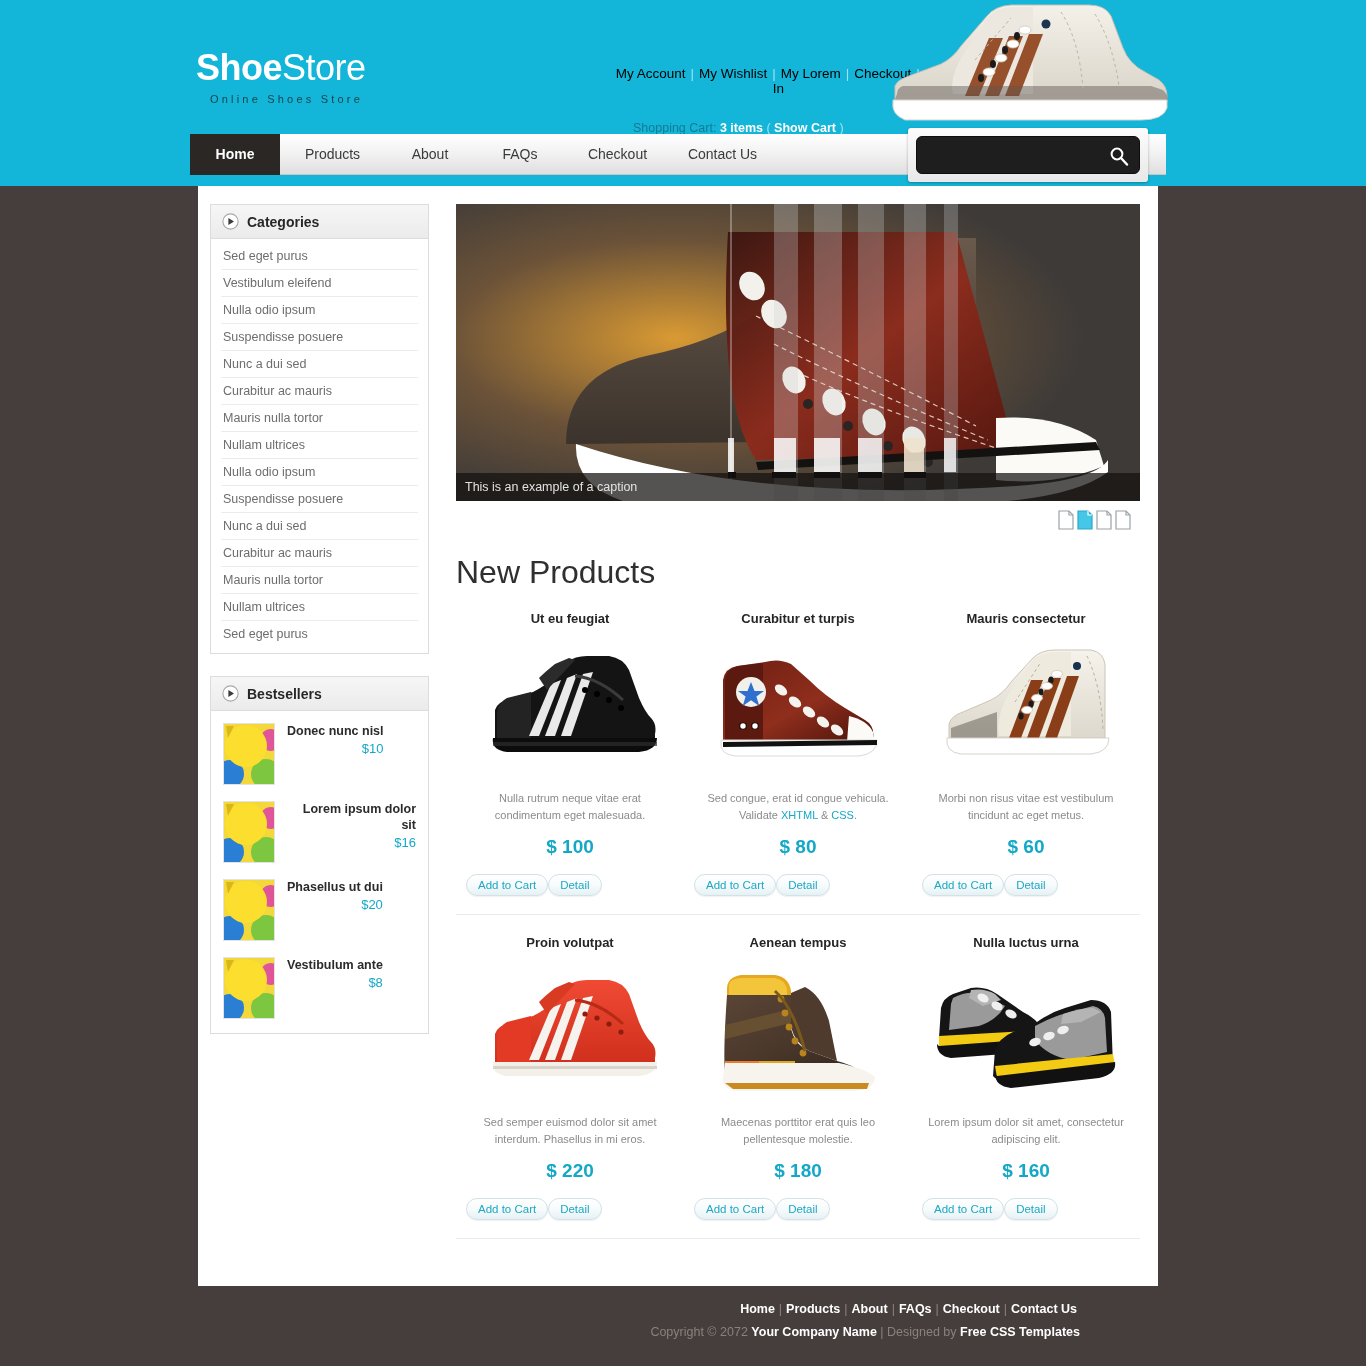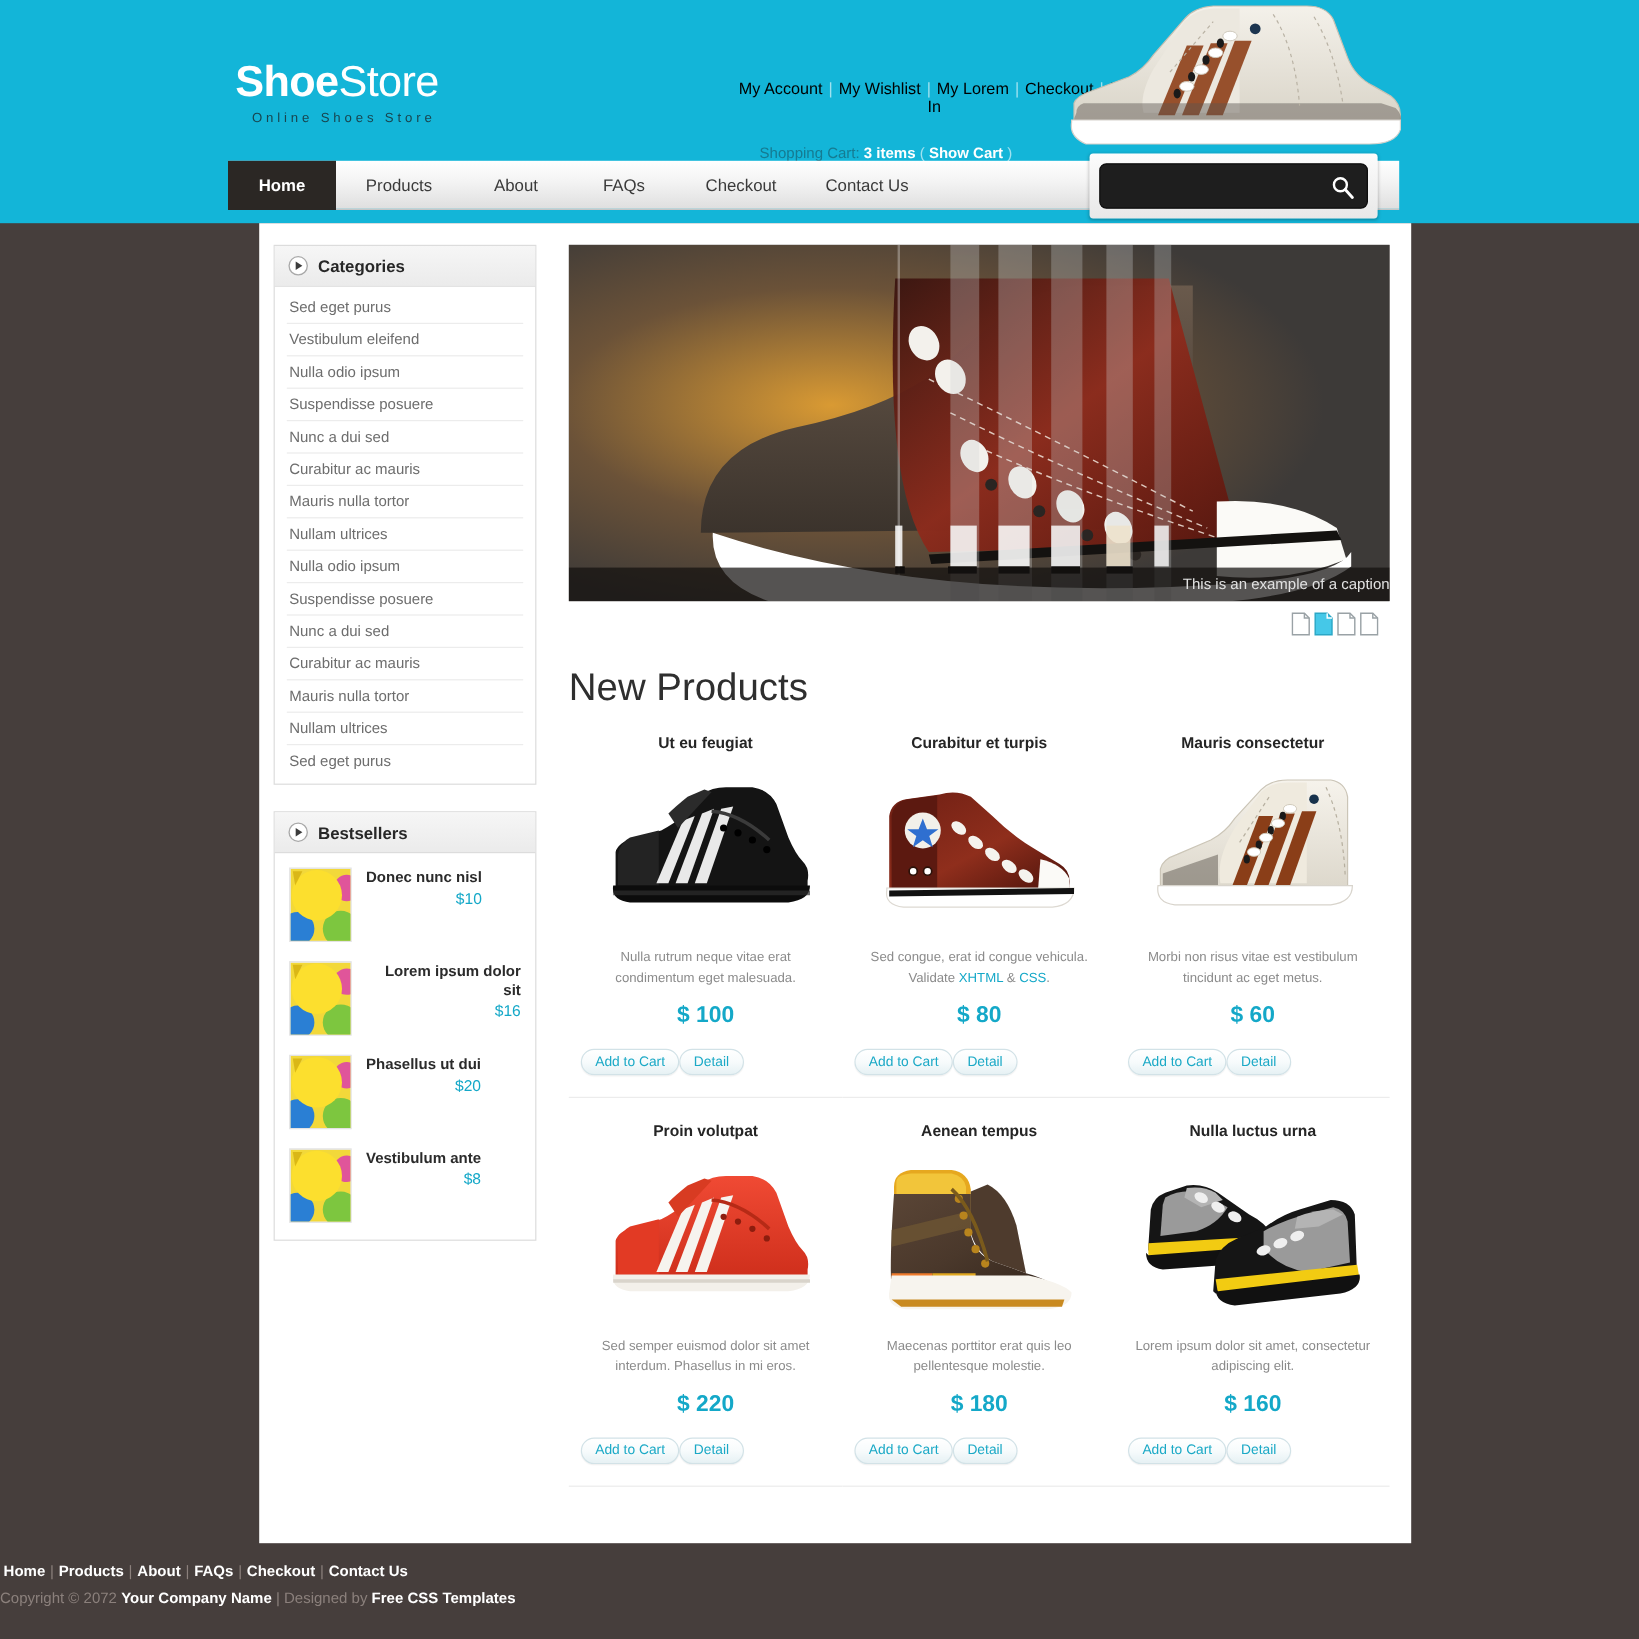--- a/index.html
+++ b/index.html
@@ -156,21 +156,21 @@
   #search-icon-btn {
     position: absolute;
     right: 10px; top: 9px;
     width: 20px; height: 20px;
     cursor: pointer;
   }
 
   
   #page {
     position: absolute;
-    left: 216px;
+    left: 198px;
     top: 186px;
     width: 960px;
     height: 1100px;
     background: #ffffff;
   }
 
   
   #sidebar {
     position: absolute;
     left: 12px;
@@ -257,21 +257,20 @@
   #banner-caption {
     position: absolute;
     left: 0; bottom: 0;
     width: 684px;
     height: 28px;
     background: rgba(20,17,15,0.72);
     color: #e2e2e2;
     font-size: 12.5px;
     line-height: 28px;
     padding-left: 9px;
-    text-align: right;
   }
   #banner-pager {
     margin-top: 9px;
     width: 684px;
     height: 22px;
     display: flex;
     justify-content: flex-end;
     gap: 3px;
     padding-right: 9px;
   }
@@ -337,21 +336,21 @@
     font-family: "Liberation Sans", sans-serif;
     box-shadow: 0 1px 1px rgba(0,0,0,0.06);
   }
 
   
   #footer {
     position: absolute;
     left: 0;
     top: 1302px;
     width: 1080px;
-    text-align: left;
+    text-align: right;
   }
   #footer-links { font-size: 12.5px; }
   #footer-links a {
     color: #ffffff;
     text-decoration: none;
     font-weight: bold;
     padding: 0 3px;
   }
   #footer-links .sep { color: #8b807c; padding: 0 1px; }
   #footer-copy {

